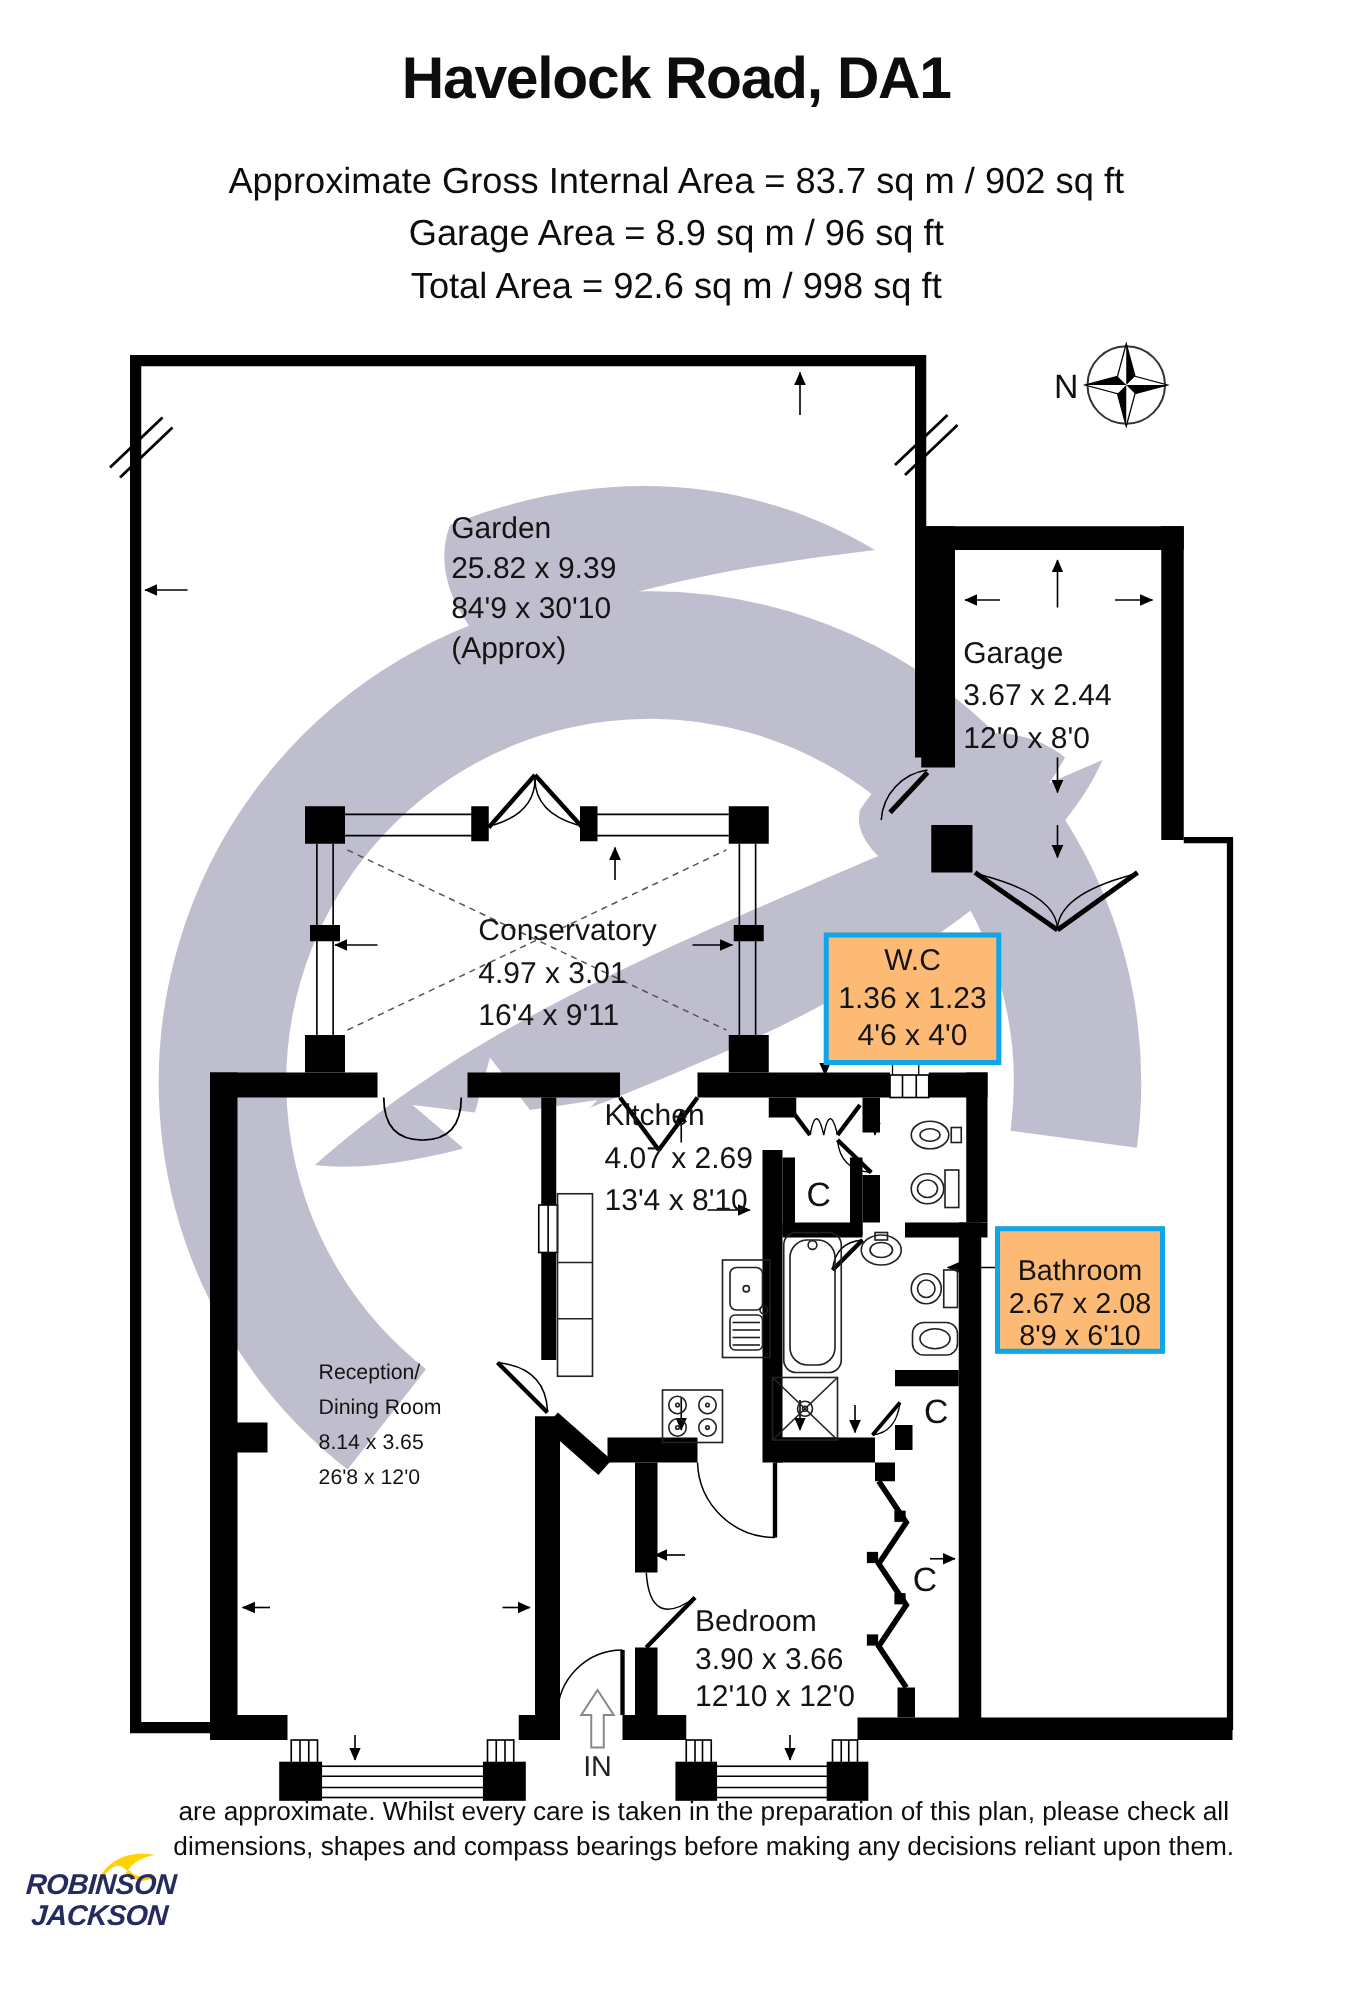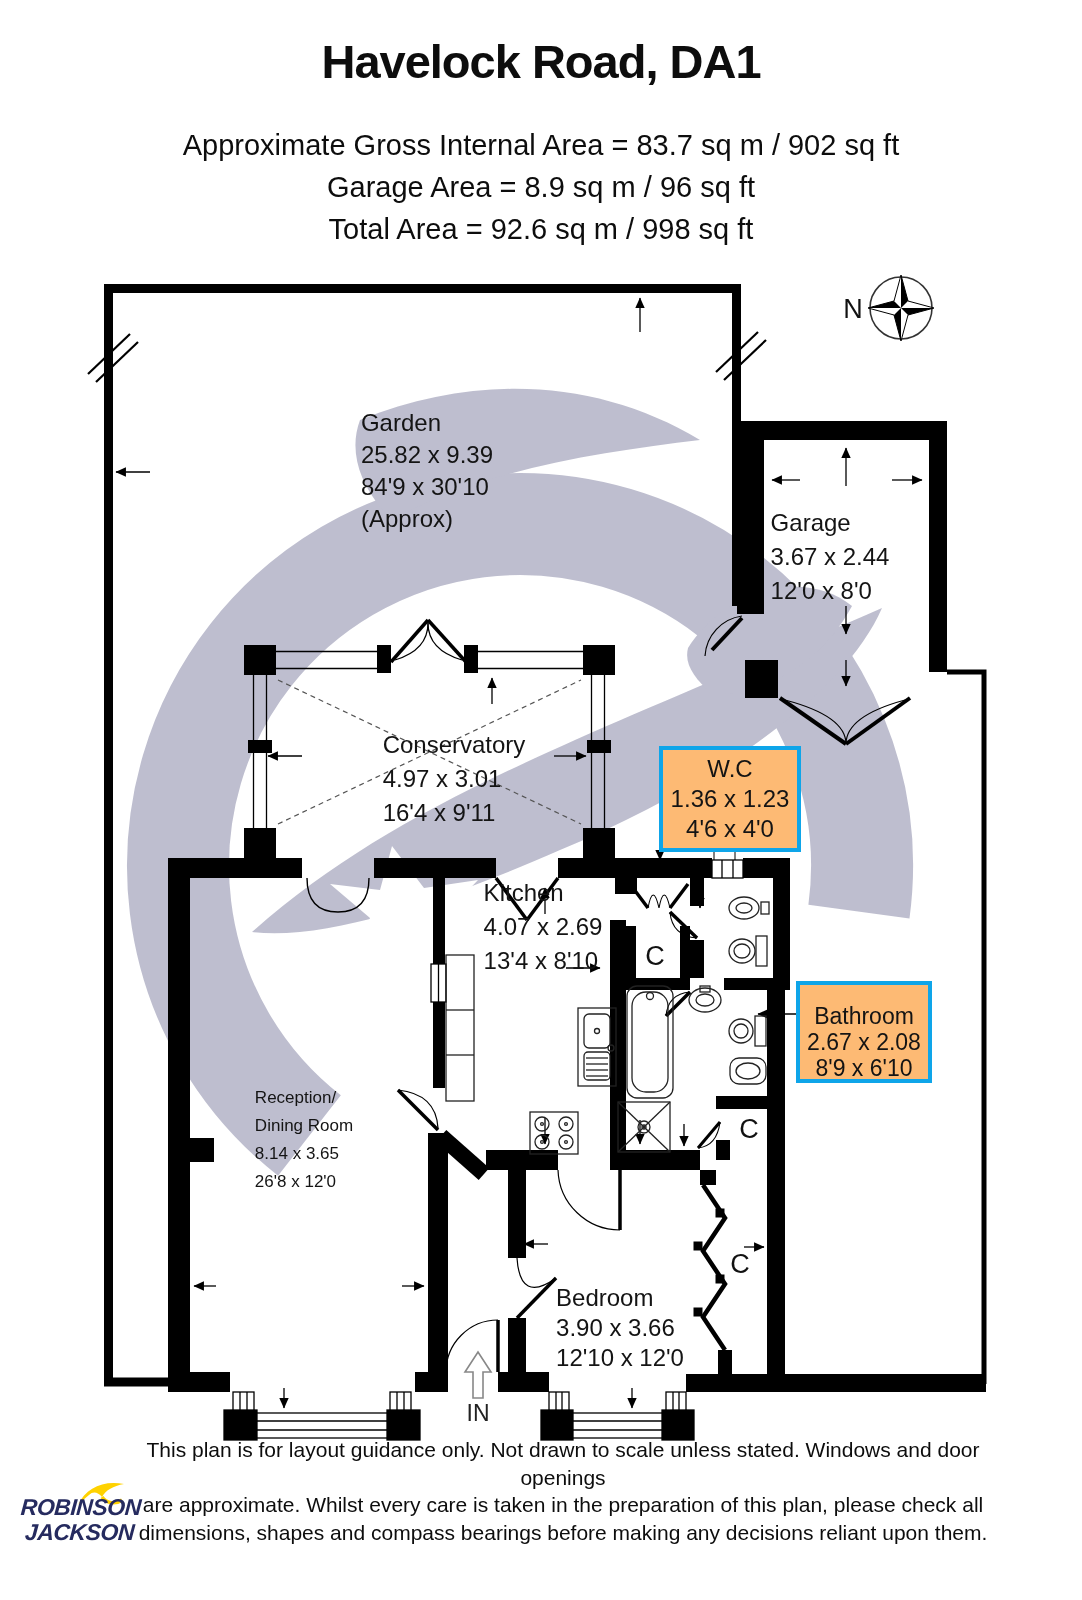--- a/index.html
+++ b/index.html
@@ -394,18 +394,17 @@
   <svg width="52" height="32" style="left:76px;top:1478px;" viewBox="0 0 52 32">
     <path d="M2,27 C10,10 27,2 48,6 C37,8 30,12 26,19 C22,14 17,13 13,17 C9,20 5,24 2,27 Z" fill="#ffd200"></path>
     <path d="M26,19 C30,25 39,27 46,22" fill="none" stroke="#ffd200" stroke-width="3.5"></path>
   </svg>
   <div class="logo" style="color:#262b5f;">
     <span>ROBINSON</span>
     <span class="l2">JACKSON</span>
   </div>
 
   <div class="disclaimer">
-    <span>This plan is for layout guidance only. Not drawn to scale unless stated. Windows and door openings</span>
     <span>are approximate. Whilst every care is taken in the preparation of this plan, please check all</span>
     <span>dimensions, shapes and compass bearings before making any decisions reliant upon them.</span>
   </div>
 
 </div>
 
 </body></html>

